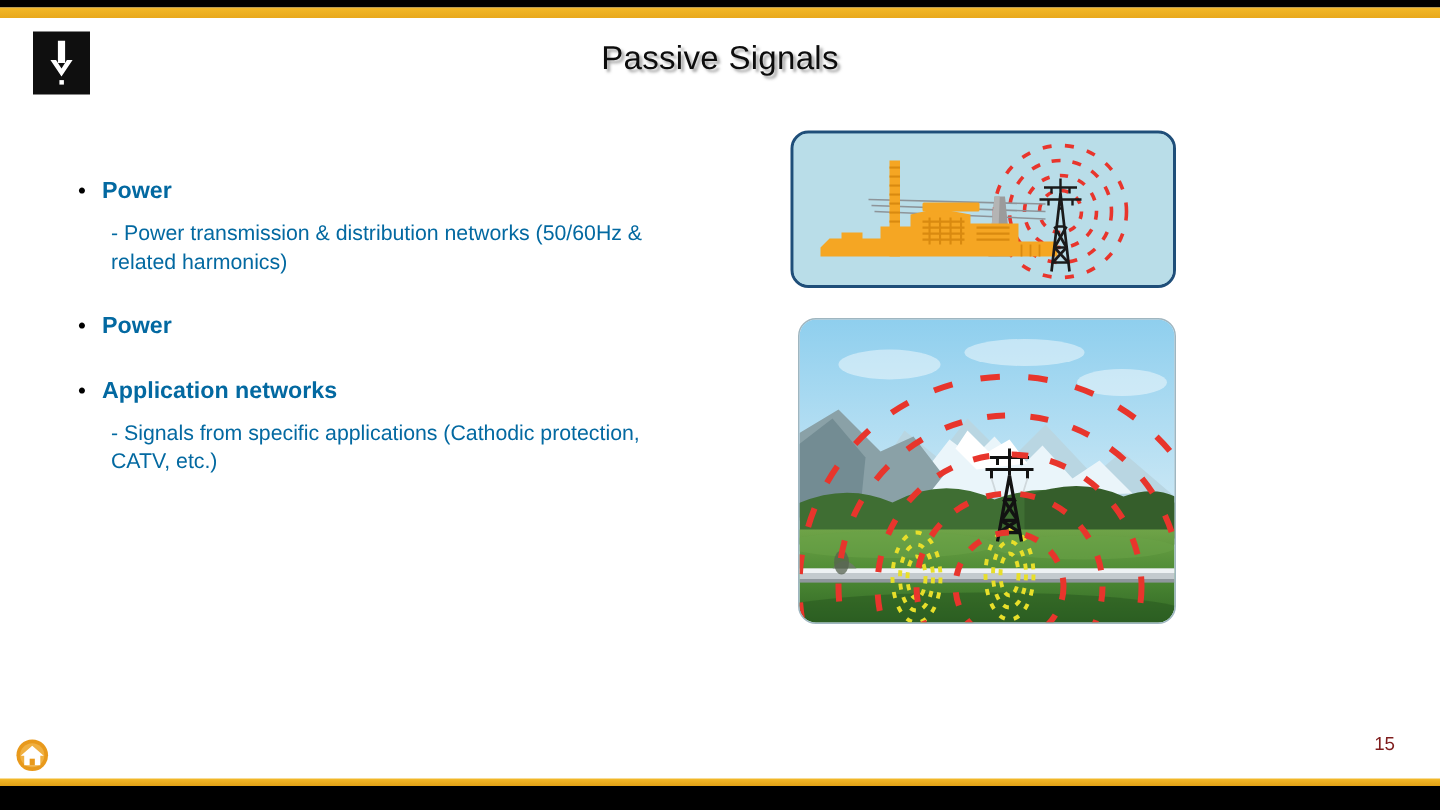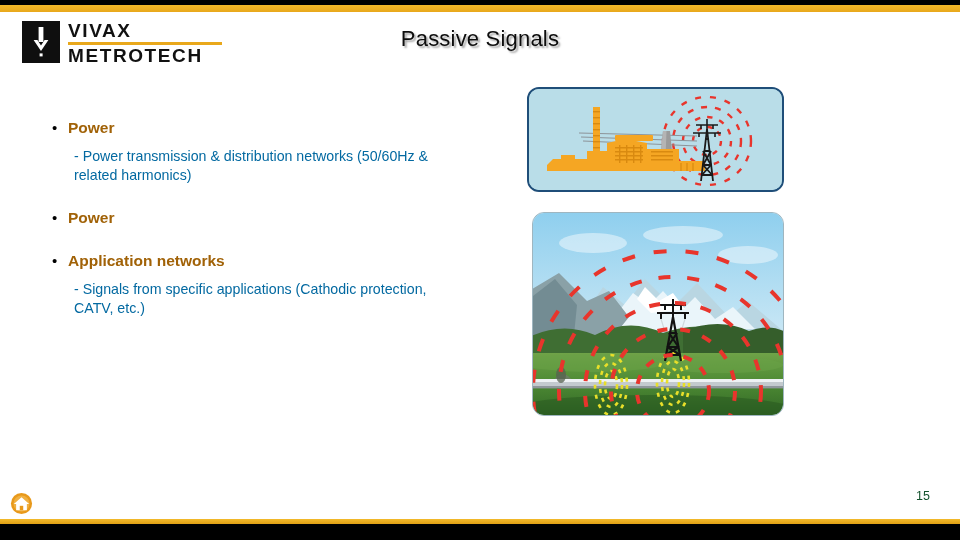--- a/index.html
+++ b/index.html
@@ -41,28 +41,28 @@
     letter-spacing:0.2px;
   }
 
   
   .content { position:absolute; left:52px; top:118px; width:440px; }
   .bullet-group { margin-bottom:23px; }
   .bullet-head { display:flex; align-items:flex-start; }
   .bullet-dot {
     width:16px; font-size:15px; line-height:20px; color:#000; flex:0 0 16px;
   }
-  .bullet-title { font-size:15.5px; font-weight:bold; color:#a16207; line-height:20px; }
+  .bullet-title { font-size:15.5px; font-weight:bold; color:#0369a1; line-height:20px; }
   .bullet-sub {
     margin-left:22px; margin-top:9px; font-size:14.2px; color:#0369a1;
     line-height:19px; max-width:365px;
   }
 
   
-  .page-num { position:absolute; right:30px; top:489px; font-size:12.5px; color:#14532d;text-align:center; }
+  .page-num { position:absolute; right:30px; top:489px; font-size:12.5px; color:#7f1d1d;text-align:center; }
 
   
   .home-icon { position:absolute; left:10px; top:492px; width:23px; height:23px; }
 
   
   .img1 {
     position:absolute; left:527px; top:87px; width:257px; height:105px;
     background:#b9dde8; border:2px solid #1f4e79; border-radius:12px;
     overflow:hidden;
   }
@@ -82,25 +82,20 @@
   <div class="bar-top-black"></div>
   <div class="bar-top-gold"></div>
 
   <div class="logo">
     <div class="logo-mark"></div>
     <svg class="logo-arrow" viewBox="0 0 16 30">
       <rect x="5.6" y="0" width="4.8" height="15" fill="#ffffff"></rect>
       <path d="M0.6 13 L8 24 L15.4 13 L11.6 13 L8 18.6 L4.4 13 Z" fill="#ffffff"></path>
       <rect x="6.6" y="26.4" width="3" height="3" fill="#ffffff"></rect>
     </svg>
-    <div class="logo-text">
-      <div class="logo-word logo-vivax">VIVAX</div>
-      <div class="logo-rule"></div>
-      <div class="logo-word logo-metro">METROTECH</div>
-    </div>
   </div>
 
   <div class="title">Passive Signals</div>
 
   <div class="content">
 
     <div class="bullet-group">
       <div class="bullet-head">
         <span class="bullet-dot">•</span>
         <span class="bullet-title">Power</span>

